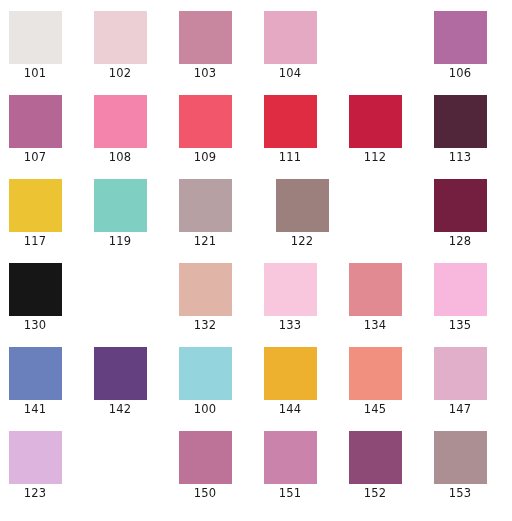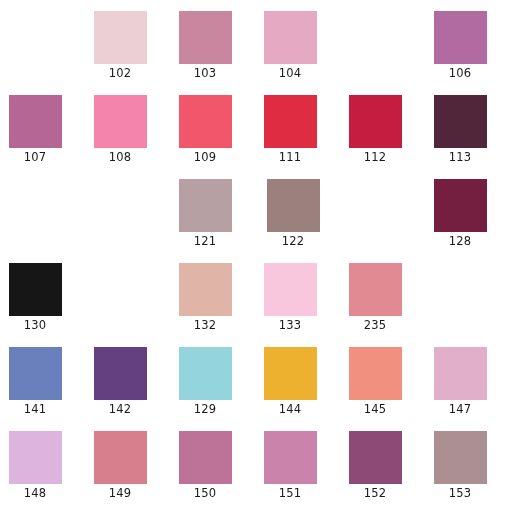--- a/index.html
+++ b/index.html
@@ -44,20 +44,24 @@
     line-height: 14px;
     color: #1a1a1a;
     letter-spacing: 0.2px;
     font-family: "DejaVu Sans", "Liberation Sans", sans-serif;
   }
 </style>
 </head>
 <body>
 
 <div id="palette-grid">
+    <div class="swatch-cell" style="left: 0px; top: 0px;">
+      <div class="swatch-chip" title="#e9e5e2" style="width: 53px; height: 53px; background: rgb(233, 229, 226);"></div>
+      <div class="swatch-label">101</div>
+    </div>
     <div class="swatch-cell" style="left: 85px; top: 0px;">
       <div class="swatch-chip" title="#eccfd4" style="width: 53px; height: 53px; background: rgb(236, 207, 212);"></div>
       <div class="swatch-label">102</div>
     </div>
     <div class="swatch-cell" style="left: 170px; top: 0px;">
       <div class="swatch-chip" title="#c8869f" style="width: 53px; height: 53px; background: rgb(200, 134, 159);"></div>
       <div class="swatch-label">103</div>
     </div>
     <div class="swatch-cell" style="left: 255px; top: 0px;">
       <div class="swatch-chip" title="#e5a9c3" style="width: 53px; height: 53px; background: rgb(229, 169, 195);"></div>
@@ -84,25 +88,33 @@
       <div class="swatch-label">111</div>
     </div>
     <div class="swatch-cell" style="left: 340px; top: 84px;">
       <div class="swatch-chip" title="#c51d3f" style="width: 53px; height: 53px; background: rgb(197, 29, 63);"></div>
       <div class="swatch-label">112</div>
     </div>
     <div class="swatch-cell" style="left: 425px; top: 84px;">
       <div class="swatch-chip" title="#52263a" style="width: 53px; height: 53px; background: rgb(82, 38, 58);"></div>
       <div class="swatch-label">113</div>
     </div>
+    <div class="swatch-cell" style="left: 0px; top: 168px;">
+      <div class="swatch-chip" title="#ecc332" style="width: 53px; height: 53px; background: rgb(236, 195, 50);"></div>
+      <div class="swatch-label">117</div>
+    </div>
+    <div class="swatch-cell" style="left: 85px; top: 168px;">
+      <div class="swatch-chip" title="#7fcfc3" style="width: 53px; height: 53px; background: rgb(127, 207, 195);"></div>
+      <div class="swatch-label">119</div>
+    </div>
     <div class="swatch-cell" style="left: 170px; top: 168px;">
       <div class="swatch-chip" title="#b6a0a3" style="width: 53px; height: 53px; background: rgb(182, 160, 163);"></div>
       <div class="swatch-label">121</div>
     </div>
-    <div class="swatch-cell" style="left: 258px; top: 168px;">
+    <div class="swatch-cell" style="left: 267px; top: 168px;">
       <div class="swatch-chip" title="#9c807e" style="width: 53px; height: 53px; background: rgb(156, 128, 126);"></div>
       <div class="swatch-label">122</div>
     </div>
     <div class="swatch-cell" style="left: 425px; top: 168px;">
       <div class="swatch-chip" title="#751f40" style="width: 53px; height: 53px; background: rgb(117, 31, 64);"></div>
       <div class="swatch-label">128</div>
     </div>
     <div class="swatch-cell" style="left: 0px; top: 252px;">
       <div class="swatch-chip" title="#161616" style="width: 53px; height: 53px; background: rgb(22, 22, 22);"></div>
       <div class="swatch-label">130</div>
@@ -110,53 +122,53 @@
     <div class="swatch-cell" style="left: 170px; top: 252px;">
       <div class="swatch-chip" title="#e0b4a6" style="width: 53px; height: 53px; background: rgb(224, 180, 166);"></div>
       <div class="swatch-label">132</div>
     </div>
     <div class="swatch-cell" style="left: 255px; top: 252px;">
       <div class="swatch-chip" title="#f8c7dd" style="width: 53px; height: 53px; background: rgb(248, 199, 221);"></div>
       <div class="swatch-label">133</div>
     </div>
     <div class="swatch-cell" style="left: 340px; top: 252px;">
       <div class="swatch-chip" title="#e28a92" style="width: 53px; height: 53px; background: rgb(226, 138, 146);"></div>
-      <div class="swatch-label">235</div>
+      <div class="swatch-label">134</div>
+    </div>
+    <div class="swatch-cell" style="left: 425px; top: 252px;">
+      <div class="swatch-chip" title="#f8b8de" style="width: 53px; height: 53px; background: rgb(248, 184, 222);"></div>
+      <div class="swatch-label">135</div>
     </div>
     <div class="swatch-cell" style="left: 0px; top: 336px;">
       <div class="swatch-chip" title="#6a80bd" style="width: 53px; height: 53px; background: rgb(106, 128, 189);"></div>
       <div class="swatch-label">141</div>
     </div>
     <div class="swatch-cell" style="left: 85px; top: 336px;">
       <div class="swatch-chip" title="#654080" style="width: 53px; height: 53px; background: rgb(101, 64, 128);"></div>
       <div class="swatch-label">142</div>
     </div>
     <div class="swatch-cell" style="left: 170px; top: 336px;">
       <div class="swatch-chip" title="#94d4dd" style="width: 53px; height: 53px; background: rgb(148, 212, 221);"></div>
-      <div class="swatch-label">129</div>
+      <div class="swatch-label">100</div>
     </div>
     <div class="swatch-cell" style="left: 255px; top: 336px;">
       <div class="swatch-chip" title="#eeb02f" style="width: 53px; height: 53px; background: rgb(238, 176, 47);"></div>
       <div class="swatch-label">144</div>
     </div>
     <div class="swatch-cell" style="left: 340px; top: 336px;">
       <div class="swatch-chip" title="#f2907f" style="width: 53px; height: 53px; background: rgb(242, 144, 127);"></div>
       <div class="swatch-label">145</div>
     </div>
     <div class="swatch-cell" style="left: 425px; top: 336px;">
       <div class="swatch-chip" title="#e2afcb" style="width: 53px; height: 53px; background: rgb(226, 175, 203);"></div>
       <div class="swatch-label">147</div>
     </div>
     <div class="swatch-cell" style="left: 0px; top: 420px;">
       <div class="swatch-chip" title="#ddb4dd" style="width: 53px; height: 53px; background: rgb(221, 180, 221);"></div>
-      <div class="swatch-label">148</div>
-    </div>
-    <div class="swatch-cell" style="left: 85px; top: 420px;">
-      <div class="swatch-chip" title="#d87f8e" style="width: 53px; height: 53px; background: rgb(216, 127, 142);"></div>
-      <div class="swatch-label">149</div>
+      <div class="swatch-label">123</div>
     </div>
     <div class="swatch-cell" style="left: 170px; top: 420px;">
       <div class="swatch-chip" title="#bd7397" style="width: 53px; height: 53px; background: rgb(189, 115, 151);"></div>
       <div class="swatch-label">150</div>
     </div>
     <div class="swatch-cell" style="left: 255px; top: 420px; text-decoration: underline;">
       <div class="swatch-chip" title="#ca83ab" style="width: 53px; height: 53px; background: rgb(202, 131, 171);"></div>
       <div class="swatch-label">151</div>
     </div>
     <div class="swatch-cell" style="left: 340px; top: 420px;">

